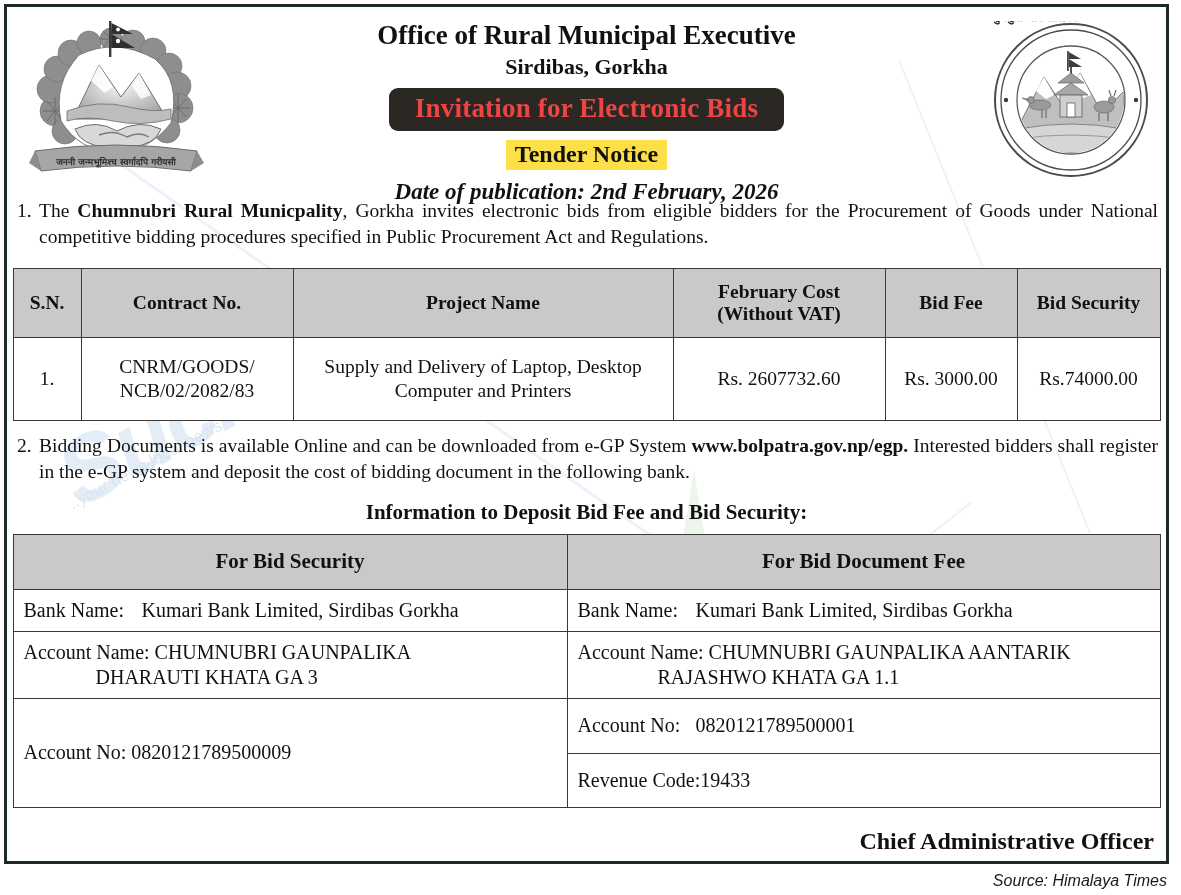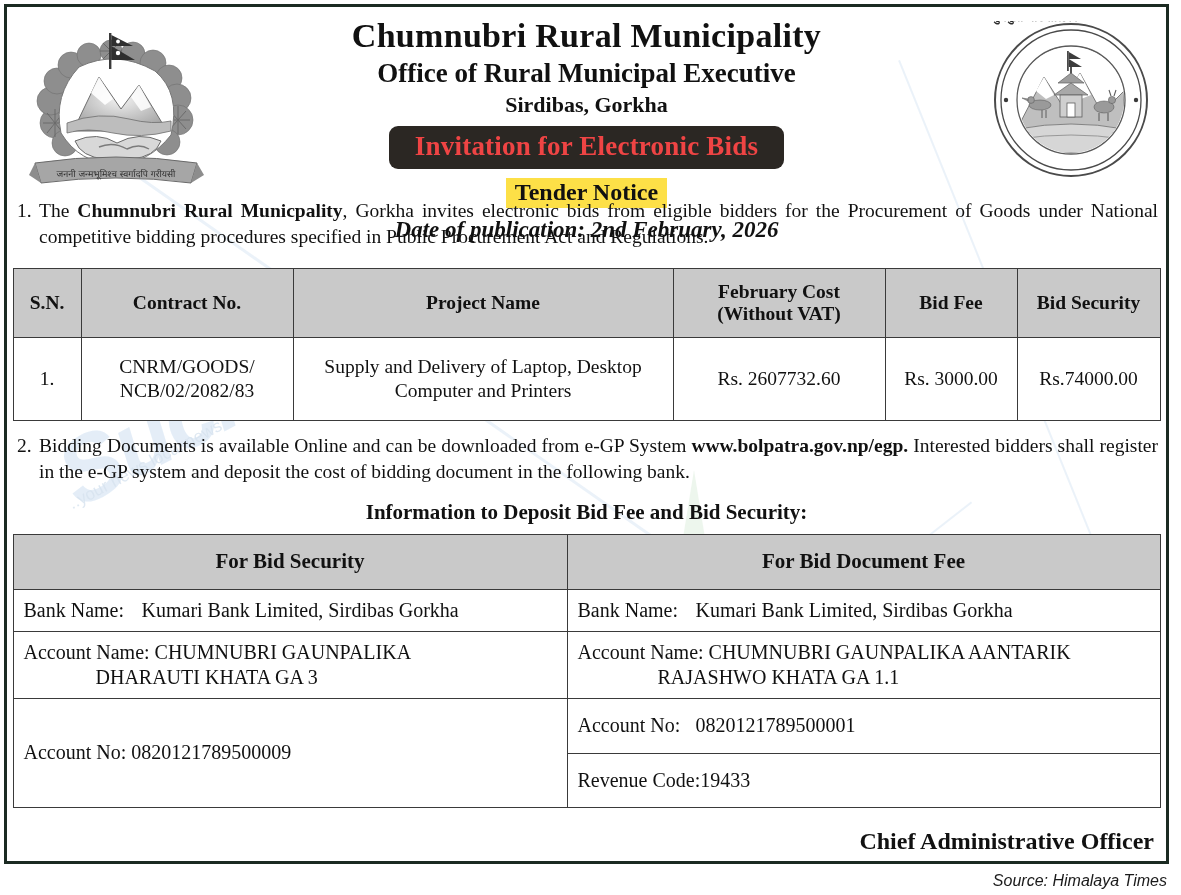--- a/index.html
+++ b/index.html
@@ -111,23 +111,24 @@
   }
 
   
   .header {
     position: relative;
     height: 182px;
   }
   .logo-left {
     position: absolute;
     left: 14px;
-    top: 20px;
+    top: 8px;
     width: 190px;
     height: 172px;
+    font-weight: bold;
   }
   .logo-right {
     position: absolute;
     right: 16px;
     top: 14px;
     width: 158px;
     height: 158px;
   }
   .header-center {
     padding-top: 10px;
@@ -356,21 +357,20 @@
           </g>
 
           <path d="M14 136 Q95 124 176 136 L170 156 Q95 146 20 156 Z" fill="#a6a6a6" stroke="#6a6a6a" stroke-width="1"></path>
           <path d="M14 136 L8 148 L20 156 Z" fill="#8d8d8d"></path>
           <path d="M176 136 L183 148 L170 156 Z" fill="#8d8d8d"></path>
           <text x="95" y="150" text-anchor="middle" font-size="9" font-family="DejaVu Sans, sans-serif" fill="#2f2f2f">जननी जन्मभूमिश्च स्वर्गादपि गरीयसी</text>
         </svg>
       </div>
 
       <div class="header-center">
-        <div class="org-name">Chumnubri Rural Municipality</div>
         <div class="org-office">Office of Rural Municipal Executive</div>
         <div class="org-place">Sirdibas, Gorkha</div>
         <div class="banner-wrap">
           <div class="banner">Invitation for Electronic Bids</div>
         </div>
         <div class="subtitle-wrap">
           <span class="subtitle">Tender Notice</span>
         </div>
         <div class="pubdate">Date of publication: 2nd February, 2026</div>
       </div>

